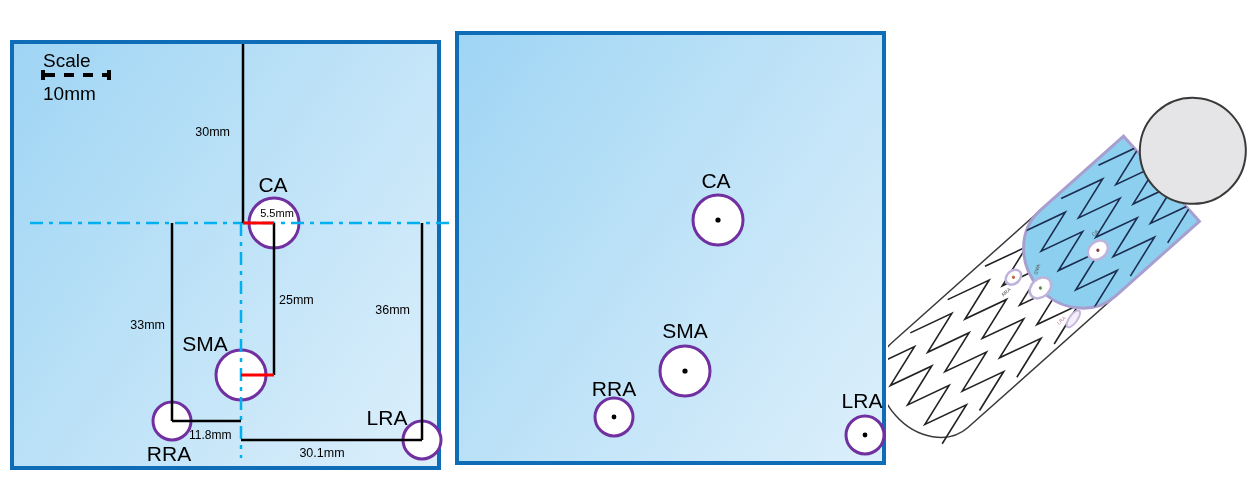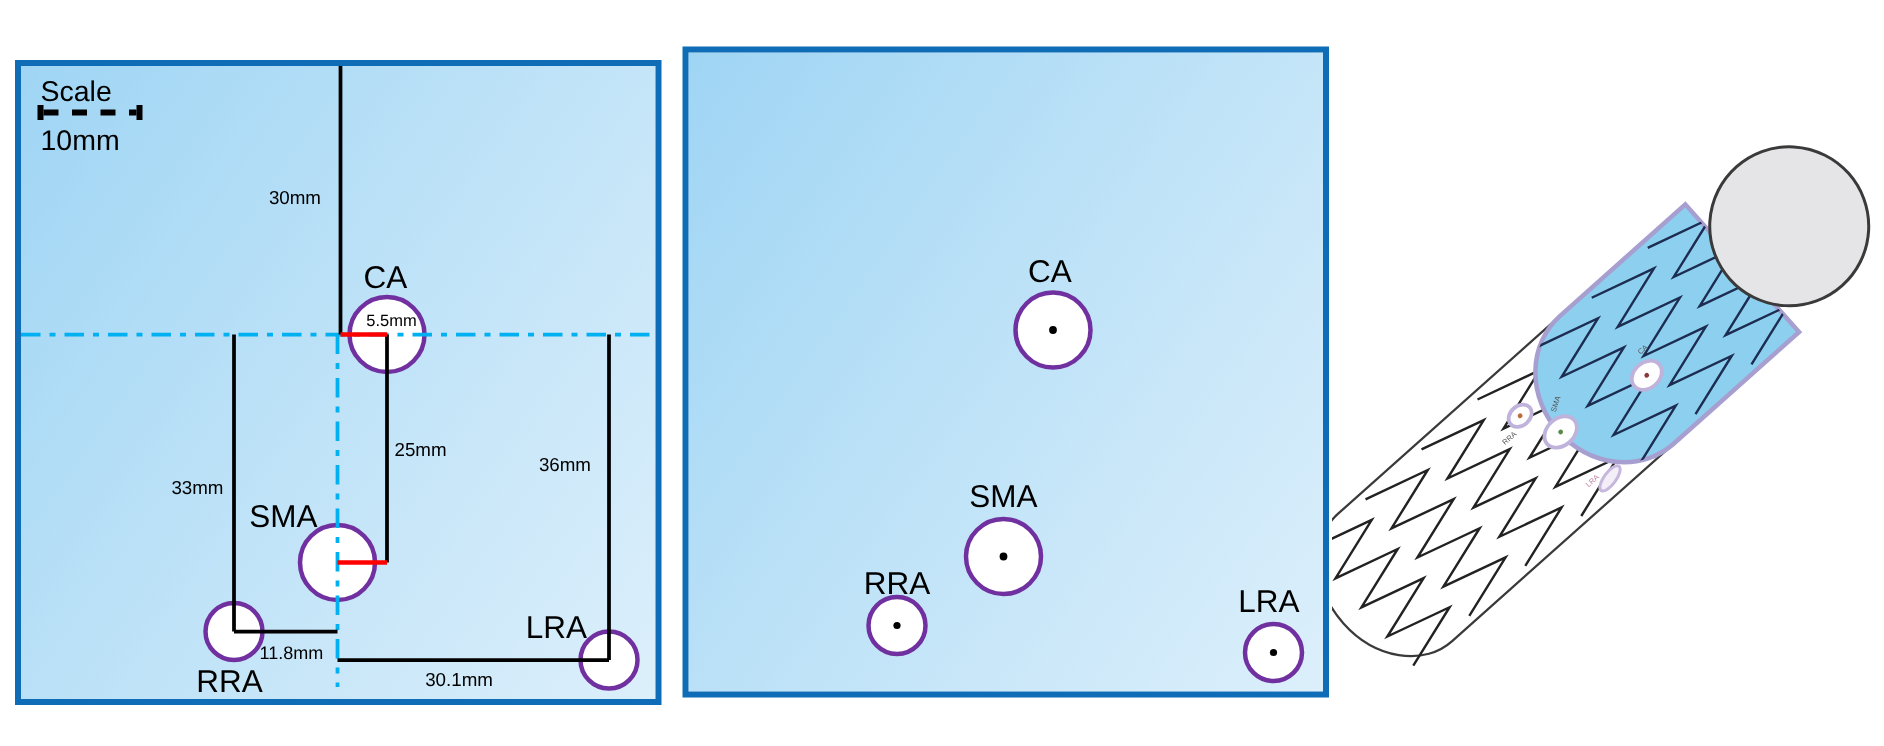--- a/index.html
+++ b/index.html
@@ -6,20 +6,21 @@
   #canvas{
     position:relative;width:1256px;height:497px;overflow:hidden;
     background:#ffffff;
     font-family:"Liberation Sans",sans-serif;
   }
   .panel{
     position:absolute;
     border:4px solid #0e6db6;
     background:linear-gradient(125deg,#9fd5f4 0%,#c2e4f8 55%,#dceffb 100%);
     box-sizing:border-box;
+    padding-left:16px;
   }
   #panel-measure{left:10px;top:40px;width:431px;height:430px;}
   #panel-plain{left:455px;top:31px;width:431px;height:434px;}
   #panel-stent{position:absolute;left:888px;top:55px;width:368px;height:405px;}
   svg{display:block;}
   text{font-family:"Liberation Sans",sans-serif;fill:#000;}
   .vessel-label{font-size:21px;}
   .dim-label{font-size:12.5px;}
   .scale-label{font-size:19px;}
   .tiny-label{font-size:5px;fill:#555;}

